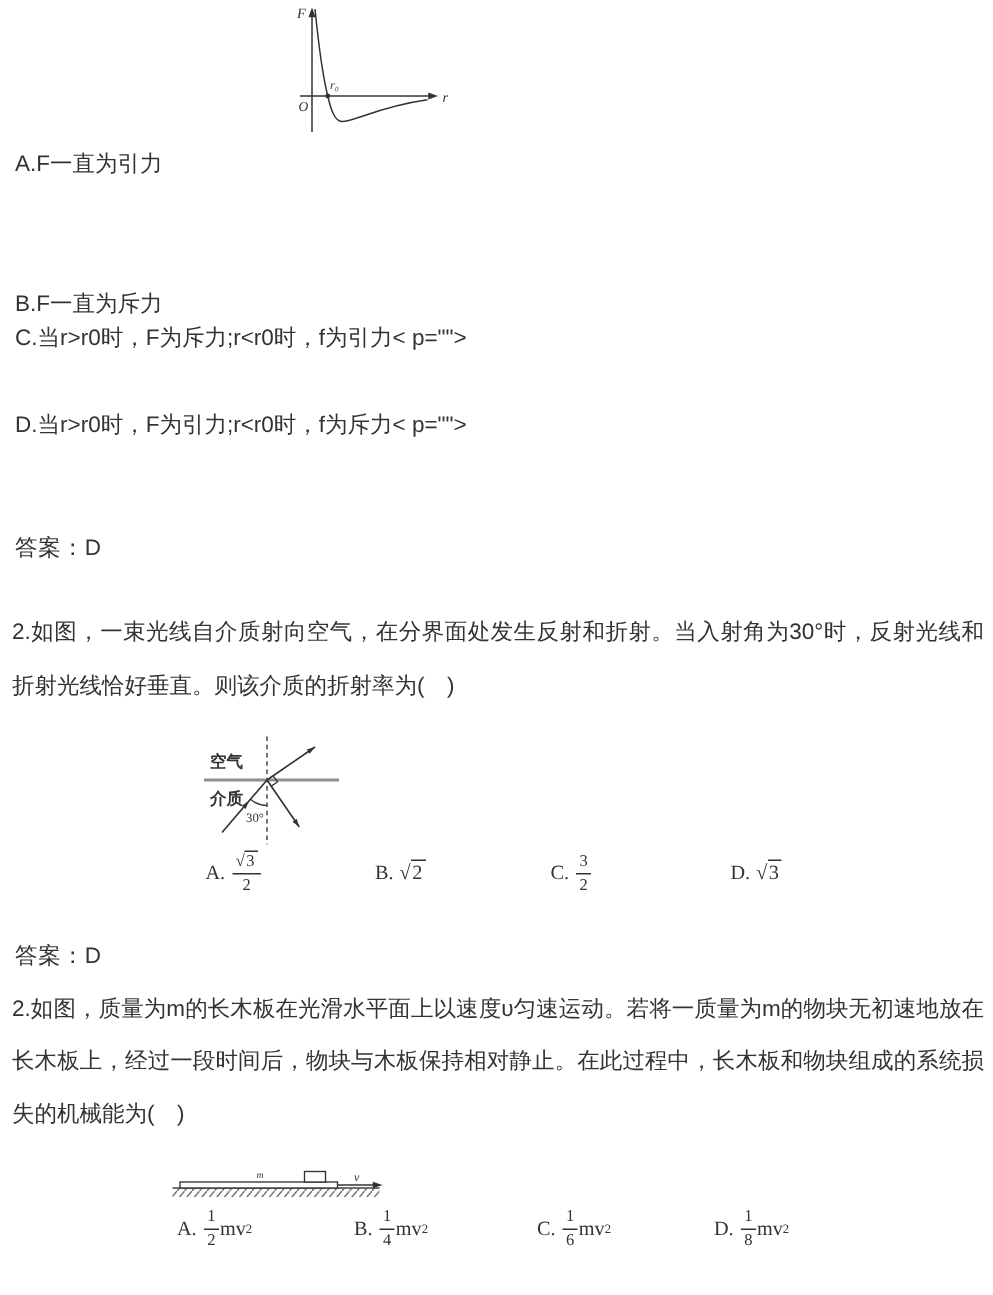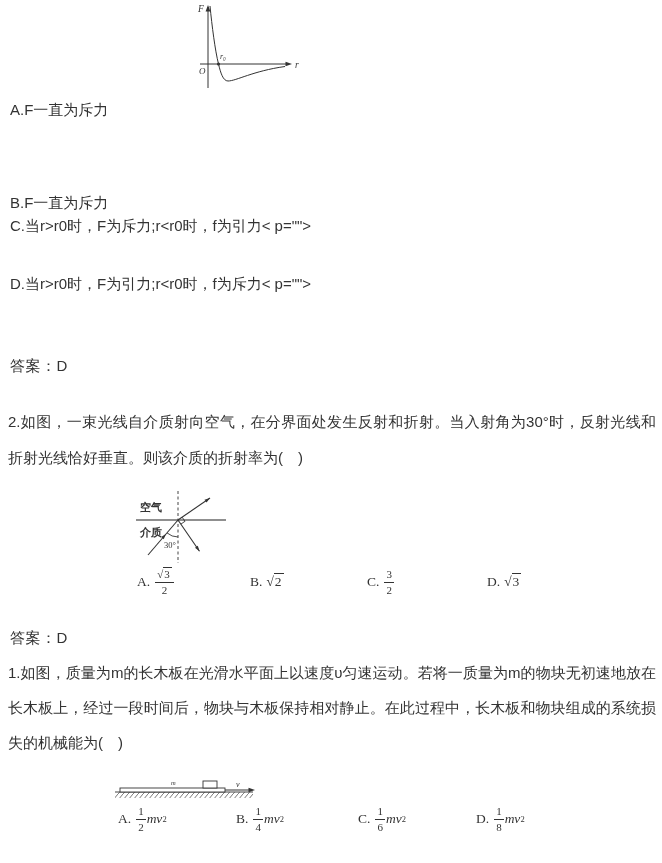--- a/index.html
+++ b/index.html
@@ -23,21 +23,21 @@
     position:absolute; top:0; height:32px; display:inline-flex; align-items:center;
     font-family:"Liberation Serif", serif; font-size:13.5px; color:#333;
   }
   .opt .lbl { margin-right:4px; }
   .mfrac { display:inline-flex; flex-direction:column; align-items:center;
            font-size:11px; line-height:1.15; margin:0 1px; }
   .mfrac .num { border-bottom:1px solid #333; padding:0 2px 1px; text-align:center; }
   .mfrac .den { padding-top:1px; }
   .sqrt { white-space:nowrap; }
   .sqrt .rad { border-top:1px solid #333; padding:0 2px 0 1px; }
-  .mi { font-style:italic; }
+  .mi { }
   .msup { font-size:8.5px; vertical-align:super; line-height:0; }
   svg { position:absolute; overflow:visible; }
   svg text { fill:#333; }
   .svg-serif { font-family:"Liberation Serif", serif; }
   .svg-cjk { font-family:"Liberation Sans", sans-serif; font-weight:bold; }
 </style>
 </head>
 <body>
 
 <div id="page">
@@ -51,21 +51,21 @@
 
     <path d="M 15,4 C 17,24 20,48 23.5,62 C 25.5,70.5 28,79 33,79 C 41,79 58,69 90,64.5" fill="none" stroke="#333" stroke-width="1"></path>
     <circle cx="23.5" cy="62" r="1.6" fill="#333"></circle>
 
     <text class="svg-serif" x="3" y="10" font-size="9.5" font-style="italic">F</text>
     <text class="svg-serif" x="100" y="66" font-size="9.5" font-style="italic">r</text>
     <text class="svg-serif" x="4" y="72" font-size="9" font-style="italic">O</text>
     <text class="svg-serif" x="25" y="57" font-size="8" font-style="italic">r₀</text>
   </svg>
 
-  <div class="txt" style="top:100px;">A.F一直为斥力</div>
+  <div class="txt" style="top:100px;">A.F一直为引力</div>
   <div class="txt" style="top:174px;margin-top:19px;">B.F一直为斥力</div>
   <div class="txt" style="top:216px;">C.当r&gt;r0时，F为斥力;r&lt;r0时，f为引力&lt; p=""&gt;</div>
   <div class="txt" style="top:274px;">D.当r&gt;r0时，F为引力;r&lt;r0时，f为斥力&lt; p=""&gt;</div>
 
   <div class="txt ansline" style="top:332px;">
     <span>答案：</span><span>D</span>
   </div>
 
   <div class="para" style="top:404px;">2.如图，一束光线自介质射向空气，在分界面处发生反射和折射。当入射角为30°时，反射光线和折射光线恰好垂直。则该介质的折射率为(　)</div>
 
@@ -115,21 +115,21 @@
     <span class="opt" style="left:487px;">
       <span class="lbl">D.</span>
       <span class="sqrt"><span>√</span><span class="rad">3</span></span>
     </span>
   </div>
 
   <div class="txt ansline" style="top:604px;">
     <span>答案：</span><span>D</span>
   </div>
 
-  <div class="para q3" style="top:655px;">1.如图，质量为m的长木板在光滑水平面上以速度υ匀速运动。若将一质量为m的物块无初速地放在长木板上，经过一段时间后，物块与木板保持相对静止。在此过程中，长木板和物块组成的系统损失的机械能为(　)</div>
+  <div class="para q3" style="top:655px;">2.如图，质量为m的长木板在光滑水平面上以速度υ匀速运动。若将一质量为m的物块无初速地放在长木板上，经过一段时间后，物块与木板保持相对静止。在此过程中，长木板和物块组成的系统损失的机械能为(　)</div>
 
   <svg style="left:113px; top:776px;" width="148" height="27" viewBox="0 0 148 27">
     <defs>
       <pattern id="hatch" width="5" height="6" patternUnits="userSpaceOnUse">
         <line x1="0" y1="6" x2="5" y2="0" stroke="#555" stroke-width="0.8"></line>
       </pattern>
     </defs>
 
     <line x1="2" y1="16" x2="140" y2="16" stroke="#444" stroke-width="1"></line>
     <rect x="2" y="16" width="138" height="6" fill="url(#hatch)"></rect>

